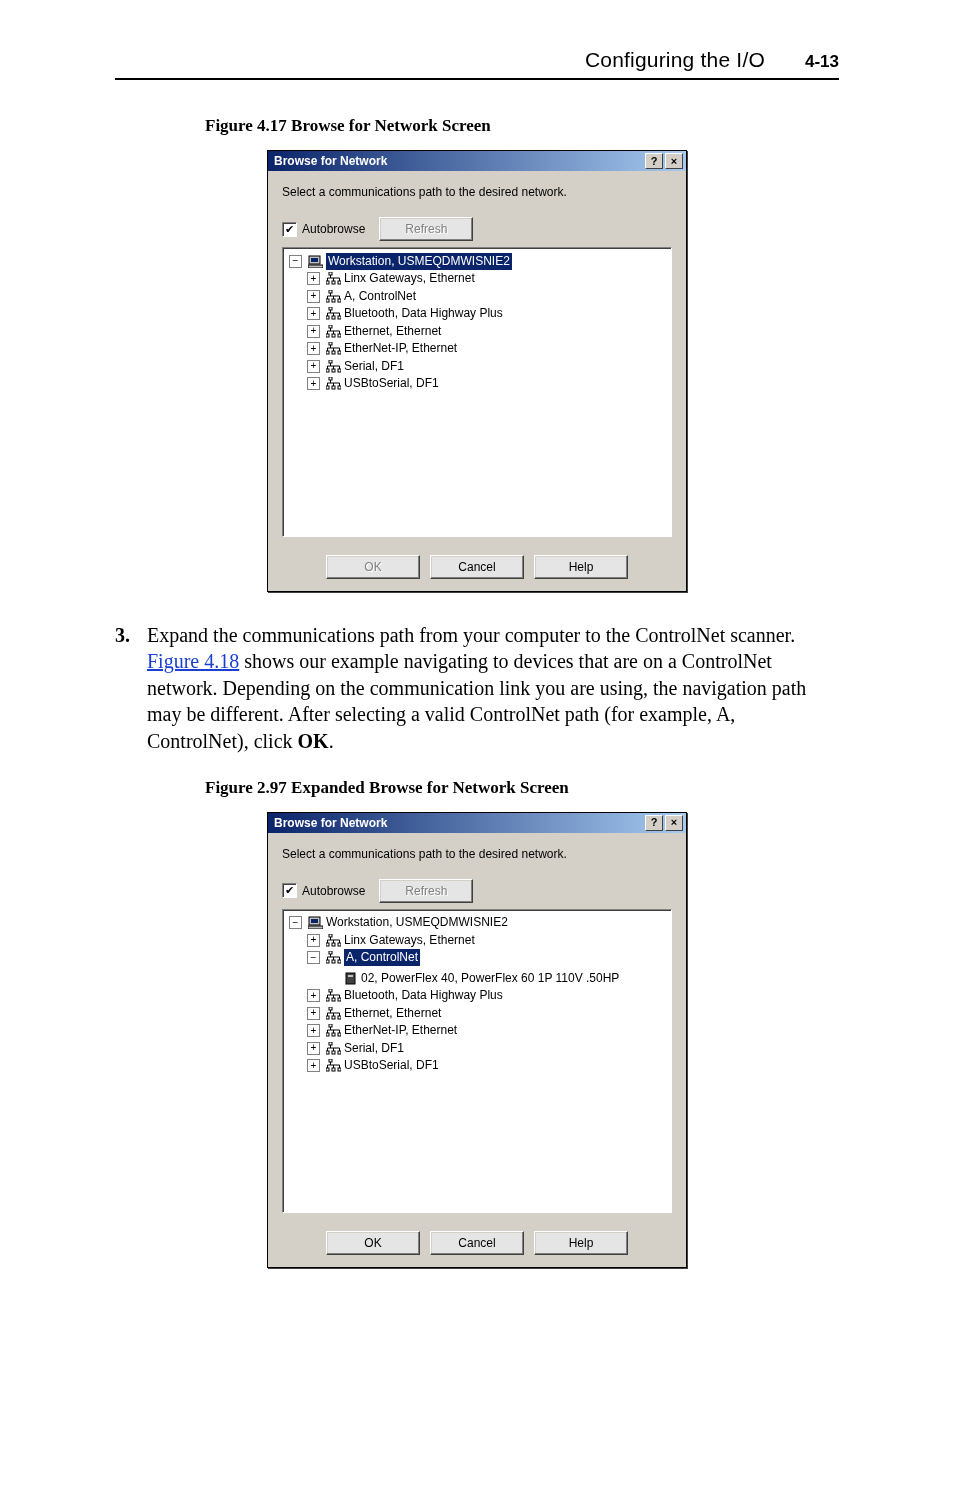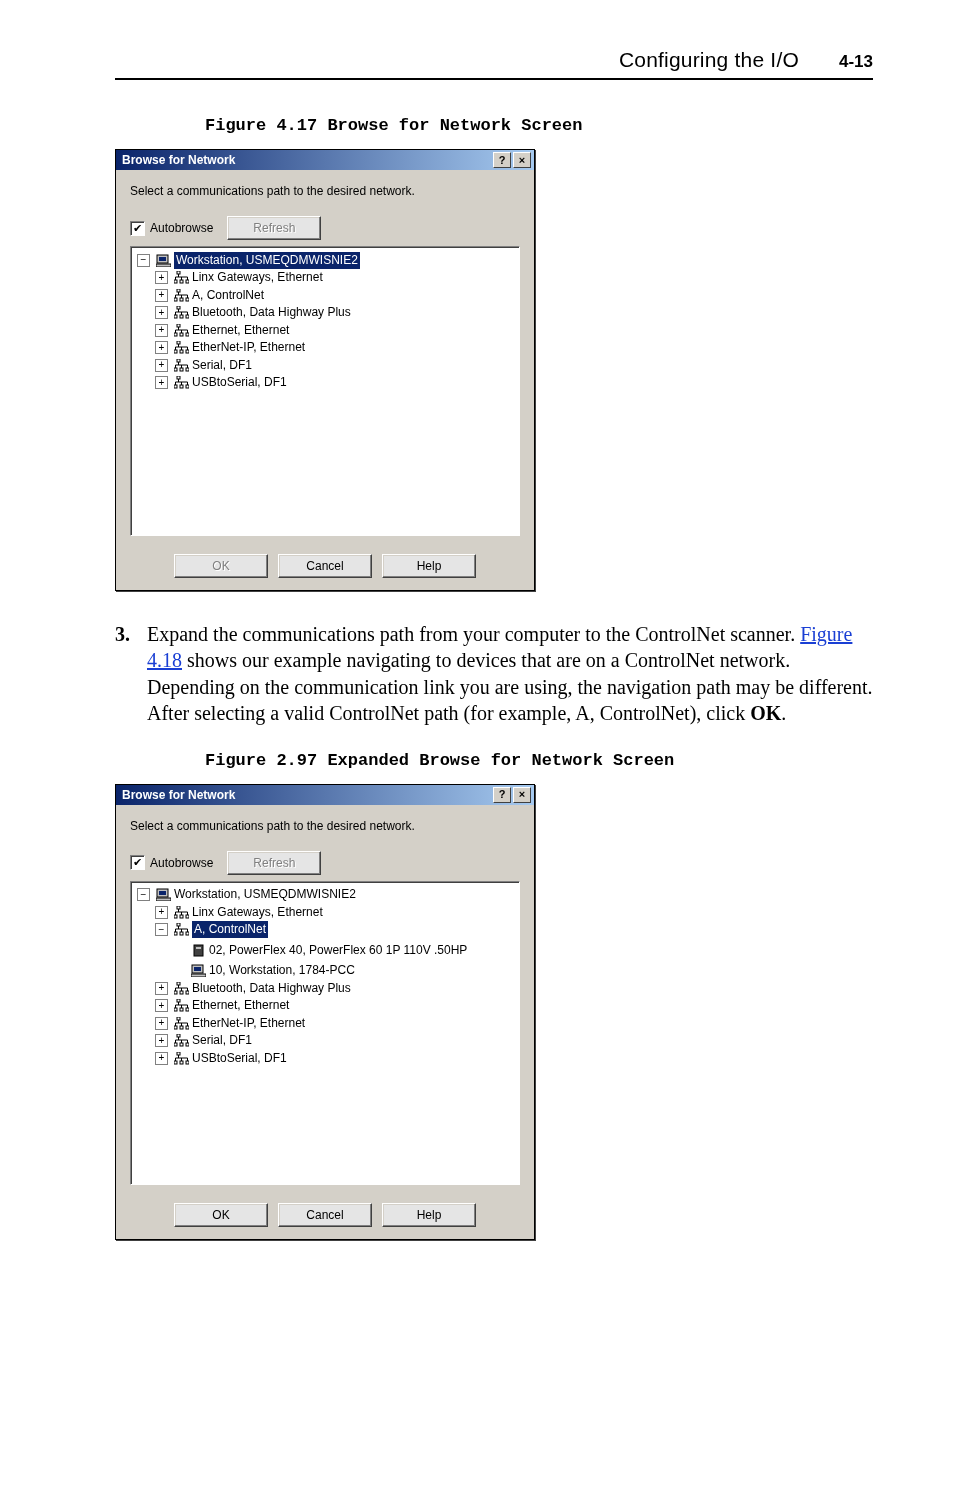--- a/index.html
+++ b/index.html
@@ -5,21 +5,21 @@
   body {
     margin: 0;
     padding: 0;
     background: #fff;
     font-family: "Times New Roman", Times, serif;
     font-size: 20px;
     color: #000;
     width: 954px;
   }
   .page {
-    padding: 48px 81px 60px 115px;
+    padding: 48px 115px 60px 115px;
   }
   .header-row {
     display: flex;
     justify-content: flex-end;
     align-items: baseline;
     font-family: Arial, Helvetica, sans-serif;
     margin-bottom: 6px;
   }
   .header-title {
     font-size: 21px;
@@ -29,27 +29,28 @@
     font-size: 17px;
     font-weight: bold;
     margin-left: 40px;
   }
   .hr {
     border: none;
     border-top: 2px solid #000;
     margin: 0 0 36px 0;
   }
   .fig-caption {
-    font-family: Liberation Mono, monospace;
+    font-family: Liberation Serif, serif;
     font-weight: bold;
     font-size: 17px;
     margin: 0 0 14px 90px;
   }
   .dialog-wrap {
     display: flex;
+    justify-content: center;
     margin-bottom: 30px;
   }
 
   
   .dialog {
     width: 418px;
     background: #d4d0c8;
     border: 1px solid #000;
     box-shadow: 1px 1px 0 #404040;
     font-family: Tahoma, Arial, sans-serif;
@@ -446,31 +447,20 @@
                       <li><span class="node">
                           <span class="exp-space"></span>
                           <span class="ic">
                             <svg width="11" height="13" viewBox="0 0 11 13">
                               <rect x="1" y="1" width="9" height="11" fill="#404040" stroke="#000"></rect>
                               <rect x="3" y="3" width="5" height="2" fill="#c0c0c0"></rect>
                             </svg>
                           </span>
                           <span class="lbl">02, PowerFlex 40, PowerFlex 60 1P 110V   .50HP</span>
                         </span></li>
-                      <li><span class="node">
-                          <span class="exp-space"></span>
-                          <span class="ic">
-                            <svg width="15" height="13" viewBox="0 0 15 13">
-                              <rect x="1" y="1" width="11" height="8" fill="#c0c0c0" stroke="#000"></rect>
-                              <rect x="3" y="3" width="7" height="4" fill="#0a246a"></rect>
-                              <rect x="0" y="10" width="15" height="3" fill="#c0c0c0" stroke="#000"></rect>
-                            </svg>
-                          </span>
-                          <span class="lbl">10, Workstation, 1784-PCC</span>
-                        </span></li>
                     </ul></li>
                   <li><span class="node">
                       <span class="exp">+</span>
                       <span class="ic">
                         <svg width="15" height="13" viewBox="0 0 15 13">
                           <rect x="3" y="0" width="3" height="3" fill="#fff" stroke="#000"></rect>
                           <rect x="0" y="9" width="3" height="3" fill="#fff" stroke="#000"></rect>
                           <rect x="6" y="9" width="3" height="3" fill="#fff" stroke="#000"></rect>
                           <rect x="12" y="9" width="3" height="3" fill="#fff" stroke="#000"></rect>
                           <path d="M4.5 3 V6 M1.5 9 V6 H13.5 V9 M7.5 6 V9" stroke="#000" fill="none"></path>

